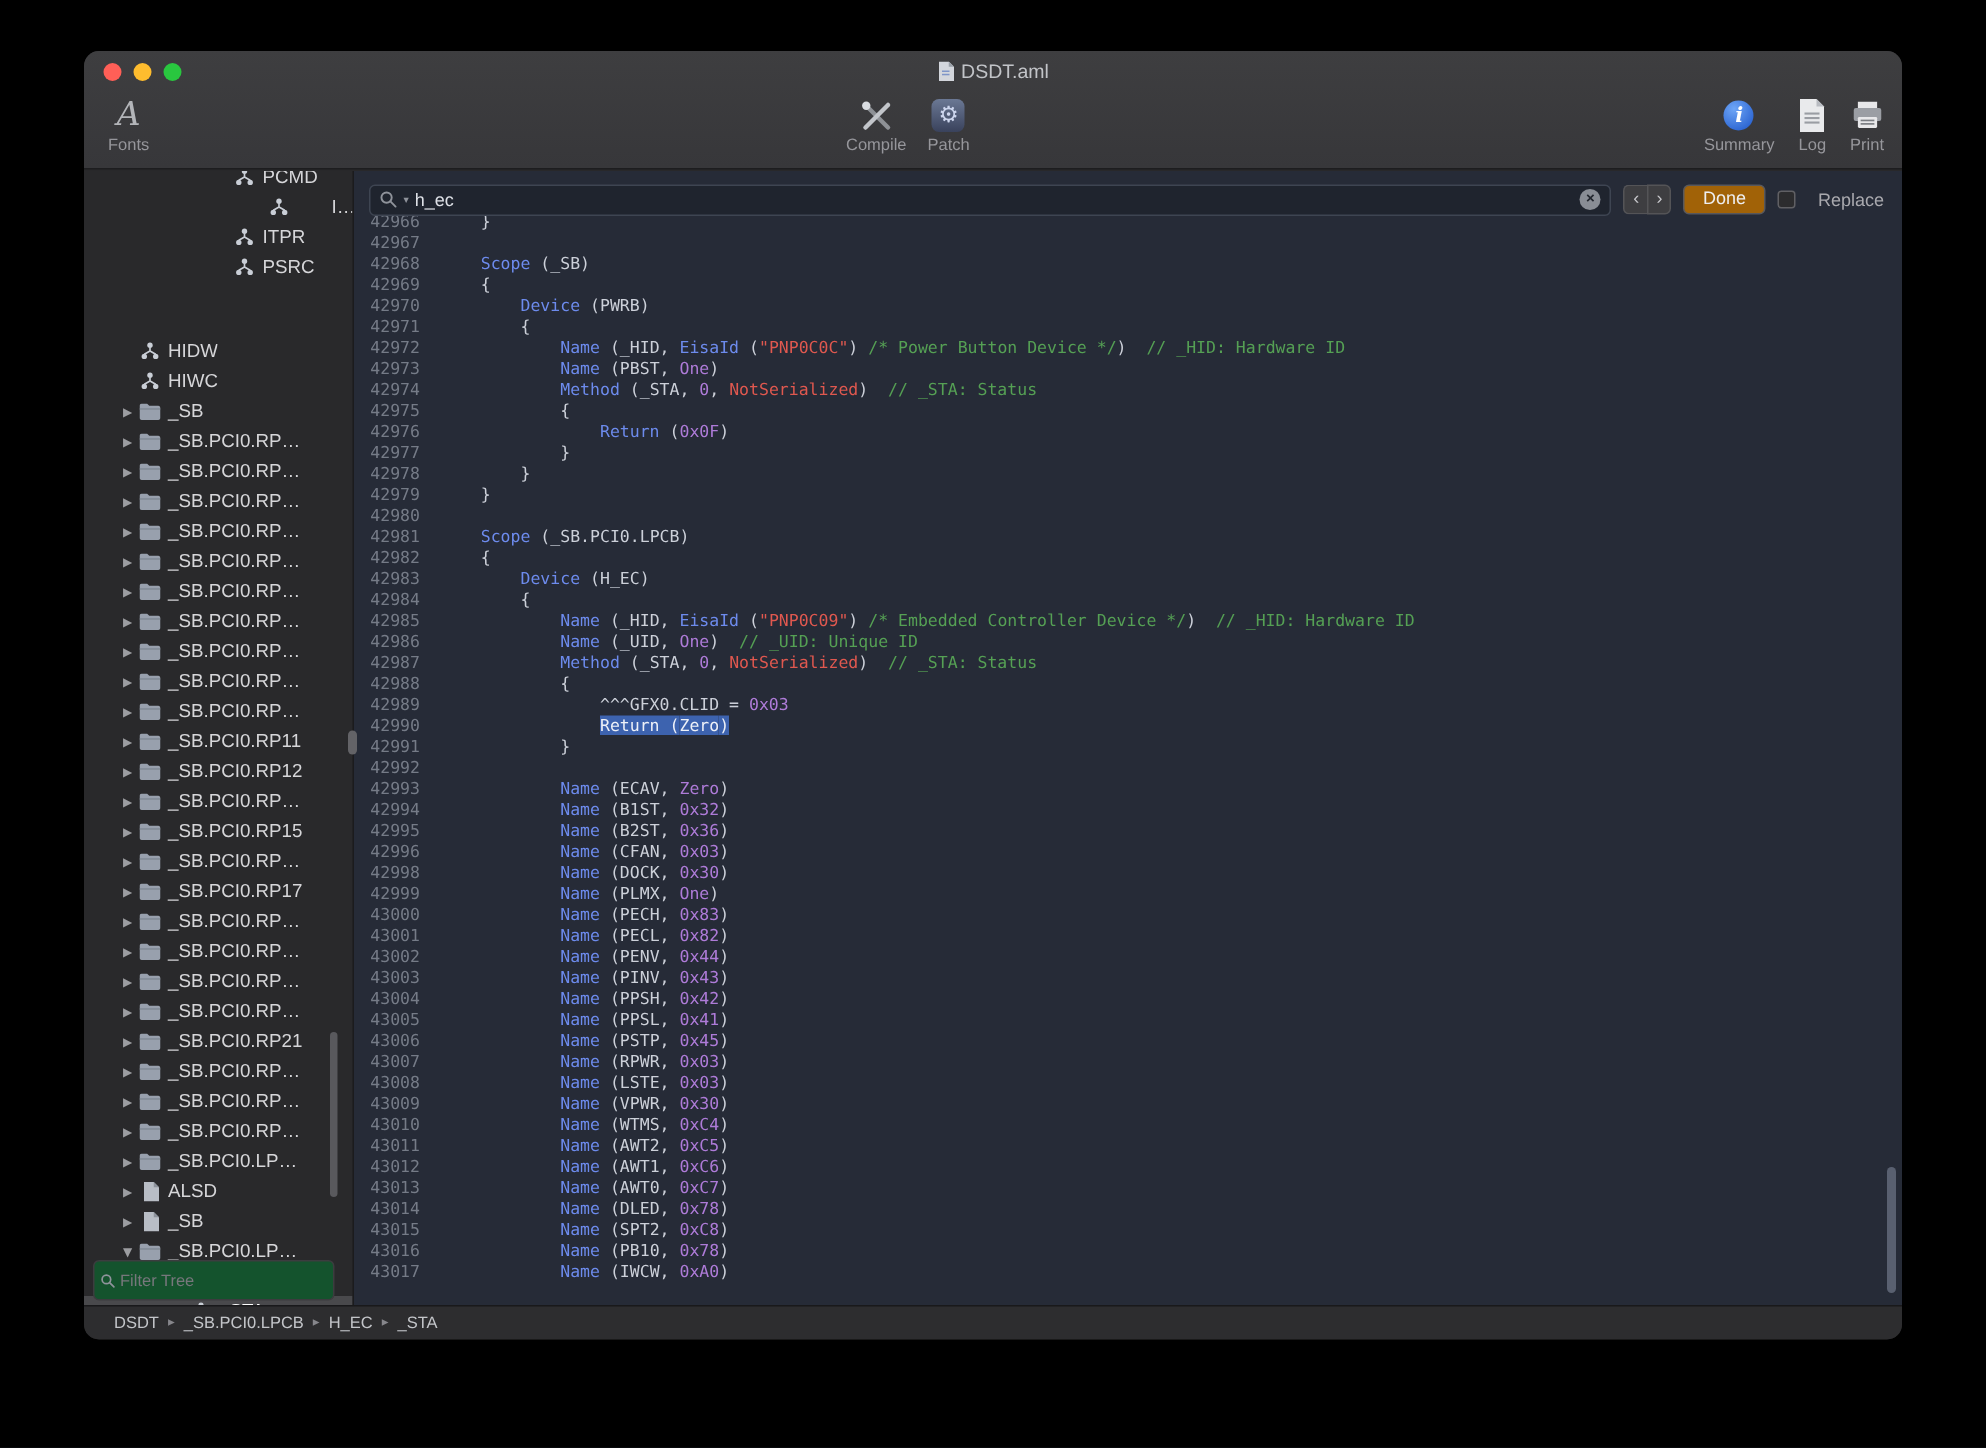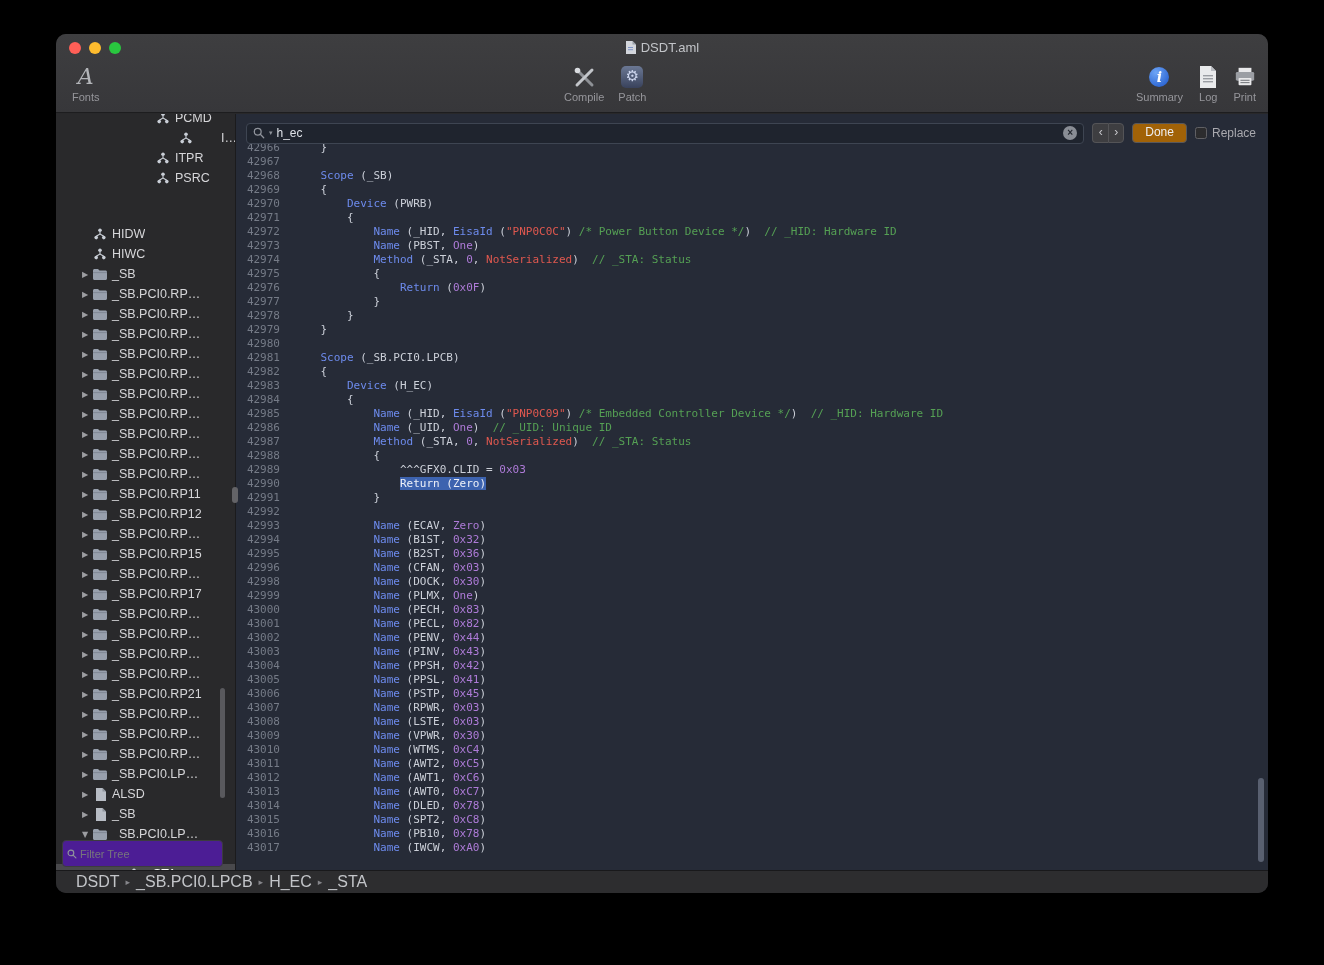--- a/index.html
+++ b/index.html
@@ -26,54 +26,54 @@
 .info-i{font-family:"DejaVu Serif",serif;font-style:italic;font-weight:bold;color:#fff;font-size:14px;line-height:1}
 
 .main{position:absolute;top:80px;left:0;right:0;bottom:23px;display:flex}
 .sidebar{width:180px;background:#29292b;position:relative;overflow:hidden;border-right:1px solid #1b1b1d;flex:none}
 .tree{margin-top:-6px}
 .trow{height:20px;display:flex;align-items:center;font-size:12.5px;color:#d6d6d9;white-space:nowrap;overflow:hidden;cursor:default}
 .trow.selected{background:#49494c;color:#fff}
 .disc{width:14px;flex:none;font-size:8px;color:#9c9da1;text-align:center;font-family:"DejaVu Sans",sans-serif}
 .ticon2{width:16px;flex:none;display:flex;align-items:center;justify-content:center}
 .tlabel2{padding-left:4px;overflow:hidden;text-overflow:ellipsis}
-.filter{position:absolute;left:6px;right:12px;bottom:3px;height:27px;background:#4c1d95;border:1px solid #3c3c3f;border-radius:4px;display:flex;align-items:center;padding:0 4px;gap:3px}
+.filter{position:absolute;left:6px;right:12px;bottom:3px;height:27px;background:#14532d;border:1px solid #3c3c3f;border-radius:4px;display:flex;align-items:center;padding:0 4px;gap:3px}
 .filter input{flex:1;min-width:0;background:transparent;border:none;outline:none;color:#9a9aa0;font-size:11px;font-family:inherit}
 .filter input::placeholder{color:#77777c}
 .sb-scroll{position:absolute;right:10px;top:574px;width:5px;height:110px;border-radius:2.5px;background:#59595d}
 .split-handle{position:absolute;left:176px;top:373px;width:6px;height:16px;border-radius:3px;background:#636367;z-index:6}
 
 .editorpane{flex:1;background:#262b37;position:relative;overflow:hidden}
 .findbar{position:absolute;top:8px;left:10px;right:10px;height:22px;display:flex;align-items:center;gap:8px;z-index:3}
 .findfield{flex:1;height:21px;background:#1f242e;border:1px solid #3e4552;border-radius:4px;display:flex;align-items:center;padding:0 6px;gap:4px}
 .findfield input{flex:1;min-width:0;background:transparent;border:0;outline:0;color:#dde0e6;font-size:12px;font-family:inherit}
 .searchchev{font-size:7px;color:#8f939b;font-family:"DejaVu Sans",sans-serif}
 .clearbtn{width:14px;height:14px;flex:none;border-radius:50%;background:#898d95;color:#23272f;font-size:10px;line-height:13px;text-align:center;font-weight:bold;cursor:default}
 .navgrp{display:flex;flex:none}
 .navbtn{width:16px;height:20px;background:#3e3e41;border:1px solid #545457;color:#c9c9cd;font-size:12px;line-height:17px;text-align:center;cursor:default}
 .navbtn.prev{border-radius:4px 0 0 4px;border-right:none}
 .navbtn.next{border-radius:0 4px 4px 0}
 .donebtn{height:20px;flex:none;padding:0 12px;background:#a16207;border:1px solid #58585c;border-radius:4px;color:#eeeef0;font-size:12px;line-height:17px;cursor:default}
-.replwrap{display:flex;align-items:center;gap:5px;flex:none;padding-right:2px}
+.replwrap{display:flex;align-items:center;gap:15px;flex:none;padding-right:2px}
 .checkbox{width:12px;height:12px;border-radius:2.5px;background:#2c2c2e;border:1px solid #606064}
 .repllabel{font-size:12px;color:#a9a9ae}
 .code{position:absolute;top:27px;left:0;right:0;bottom:0;font-family:"DejaVu Sans Mono","Liberation Mono",monospace;font-size:11px;line-height:14px;overflow:hidden}
 .cl{height:14px;display:flex;white-space:pre}
 .ln{width:44px;flex:none;text-align:right;color:#757b87}
 .lc{padding-left:14px}
 .tok-p{color:#ccd0d9}
 .tok-k{color:#6d8bed}
 .tok-s{color:#e0584f}
 .tok-c{color:#55a054}
 .tok-n{color:#ae7bd8}
 .tok-sel{background:#3d63af;color:#eef1f8}
 .ed-scroll{position:absolute;right:4px;top:664px;width:6px;height:84px;border-radius:3px;background:#596070}
 
 .bottombar{position:absolute;left:0;right:0;bottom:0;height:23px;background:#2d2d2f;border-top:1px solid #19191b;display:flex;align-items:center;padding-left:20px}
-.bitem{font-size:16px;color:#c3c5c9;cursor:default}
+.bitem{font-size:11px;color:#c3c5c9;cursor:default}
 .bsep{font-size:9px;color:#86868b;margin:0 6px;font-family:"DejaVu Sans",sans-serif}
 </style>
 </head>
 <body>
 
 <div class="window">
 
   <div class="header">
     <div class="titlebar">
       <div class="lights">

